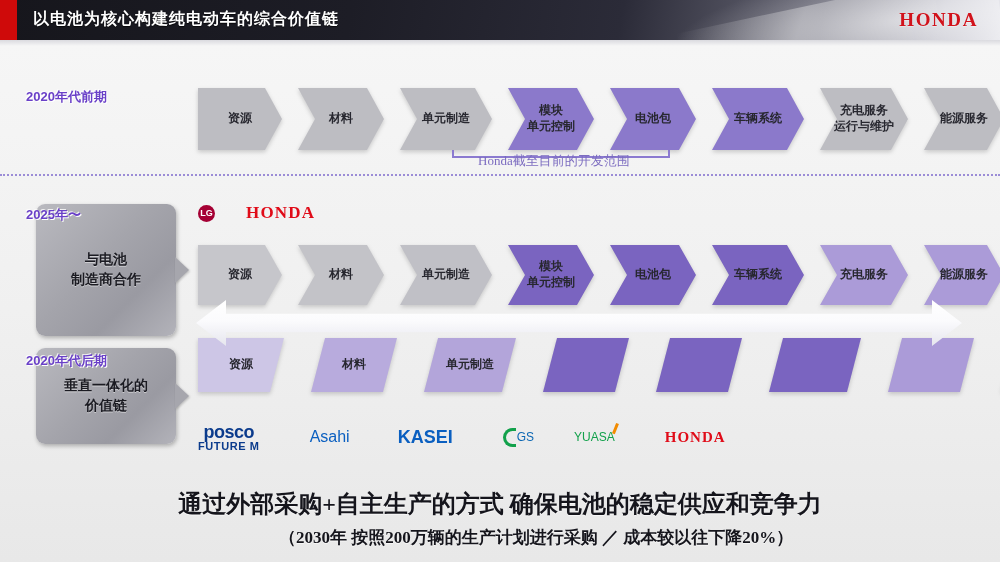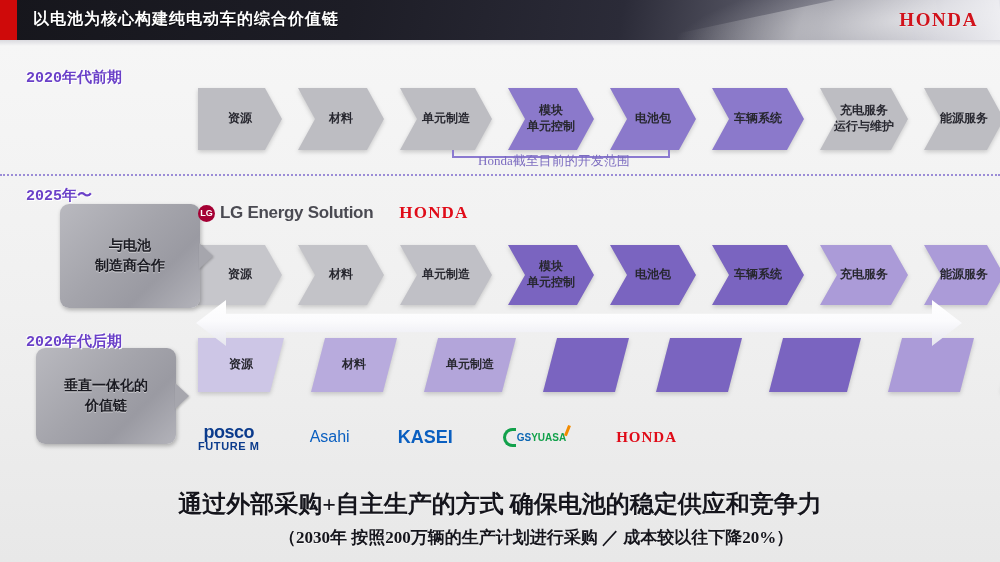--- a/index.html
+++ b/index.html
@@ -51,26 +51,27 @@
     text-shadow:0 1px 0 rgba(255,255,255,.35);
   }
   .header-underglow {
     position:absolute; left:0; top:40px; width:1000px; height:6px;
     background:linear-gradient(180deg, rgba(190,190,200,.5), rgba(255,255,255,0));
   }
 
   
   .era-tag {
     position:absolute;
-    font-size:15px; font-weight:bold;
+    font-size:13px; font-weight:bold;
     color:#6a40c8;
-    font-family:Liberation Mono, monospace;
+    font-family:Liberation Sans, sans-serif;
     text-shadow:1px 1px 0 #ffffff, -1px -1px 0 rgba(255,255,255,.8);
     white-space:nowrap;
     z-index:6;
+    margin-top:20px;
   }
   .callout {
     position:absolute;
     background:linear-gradient(135deg,#b9b9bf 0%,#a4a4ab 45%,#9a9aa2 70%,#b3b3ba 100%);
     border-radius:9px;
     box-shadow:1px 2px 4px rgba(0,0,0,.28);
     display:flex; align-items:center; justify-content:center;
     text-align:center;
     z-index:5;
   }
@@ -168,27 +169,27 @@
   .posco {
     display:flex; flex-direction:column; align-items:center; line-height:1;
   }
   .posco-main { font-size:18px; font-weight:bold; color:#0b3b8c; letter-spacing:-.5px; }
   .posco-sub  { font-size:11px; font-weight:bold; color:#0b3b8c; letter-spacing:.6px; margin-top:0; }
 
   .asahi { font-size:16px; font-weight:bold; color:#0a5fc0; }
   .asahi .a1 { font-weight:normal; }
   .asahi .a2 { font-size:18px;margin-left:48px; }
 
-  .gsy { display:flex; align-items:center; font-size:10px; font-weight:bold;text-align:right; }
+  .gsy { display:flex; align-items:center; font-size:12px; font-weight:normal;text-align:right; }
   .gsy-arc {
     width:13px;height:19px;border:3px solid #12a14b;border-right:none;
     border-radius:13px 0 0 13px; margin-right:1px;
   }
   .gsy-gs { color:#0b66b3; }
-  .gsy-y  { color:#12a14b; position:relative; }
+  .gsy-y  { color:#12a14b; position:relative;padding-left:40px; }
   .gsy-slash {
     position:absolute; right:-2px; top:-7px; width:2.5px;height:11px;
     background:#f28b00; transform:rotate(22deg);
   }
 
   
   .bottom1 {
     position:absolute; width:1000px; text-align:center; z-index:6;
     font-size:24px; font-weight:bold; color:#15151c;
     font-family:"Liberation Serif","DejaVu Serif",serif;
@@ -247,30 +248,29 @@
       <div class="seg chev last" style="width: 86px; background: rgb(189, 189, 194);">
         <span>回收再生</span>
       </div>
     </div>
 
   <div class="scope-bracket" style="left:452px; top:150px; width:218px;"></div>
   <div class="scope-caption" style="left:478px; top:152px;">Honda截至目前的开发范围</div>
   <div class="dotted-divider" style="top:174px;"></div>
 
   <div class="era-tag" style="left:26px; top:186px;">2025年〜</div>
-  <div class="callout" style="left:36px; top:204px; width:140px; height:104px;margin-left:24px;">
+  <div class="callout" style="left:36px; top:204px; width:140px; height:132px;">
     <div class="callout-text">与电池
 制造商合作</div>
     <div class="callout-arrow"></div>
   </div>
 
   <div class="logo-row" style="left:198px; top:201px; height:24px; gap:26px;">
     <div class="logo">
       <span class="lg-mark">LG</span>
-      <span class="lg-text">LG Energy Solution</span>
     </div>
     <div class="logo">
       <span class="honda-red">HONDA</span>
     </div>
   </div>
 
   <div class="chain row-shadow" id="chain2" style="left:198px; top:245px; height:60px;">
       <div class="seg chev first" style="width: 84px; background: rgb(198, 198, 203);">
         <span>资源</span>
       </div>

